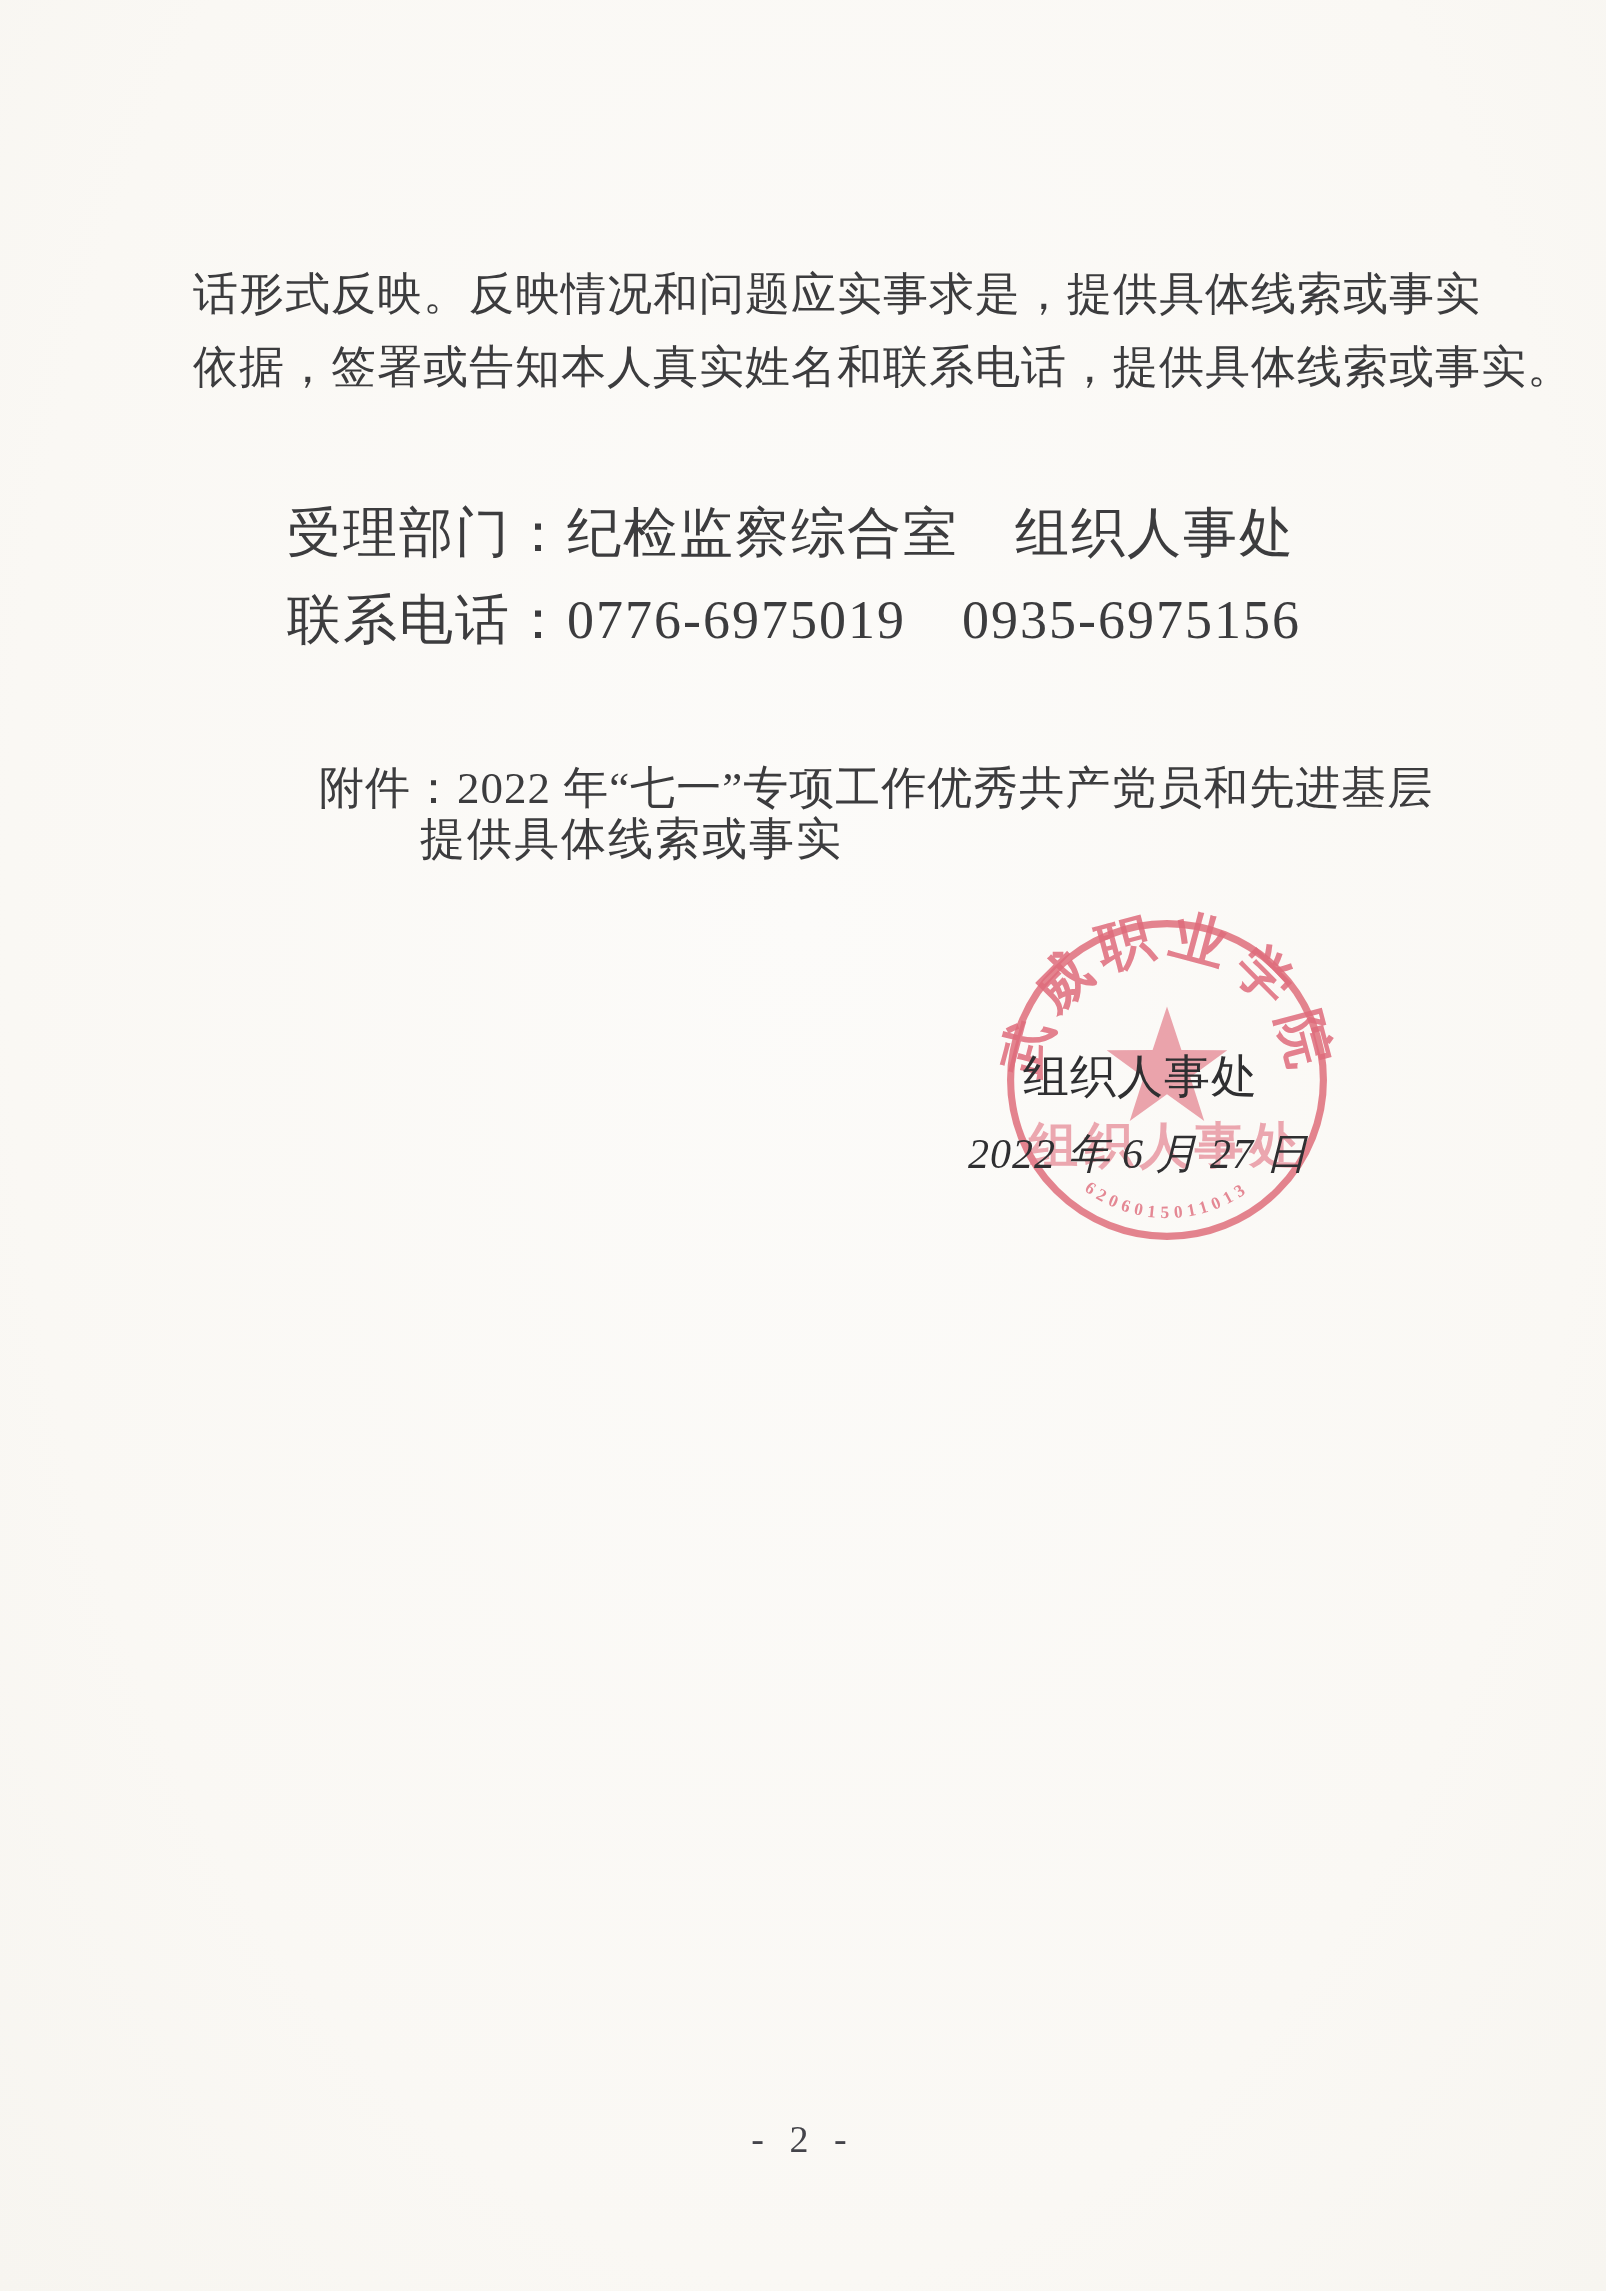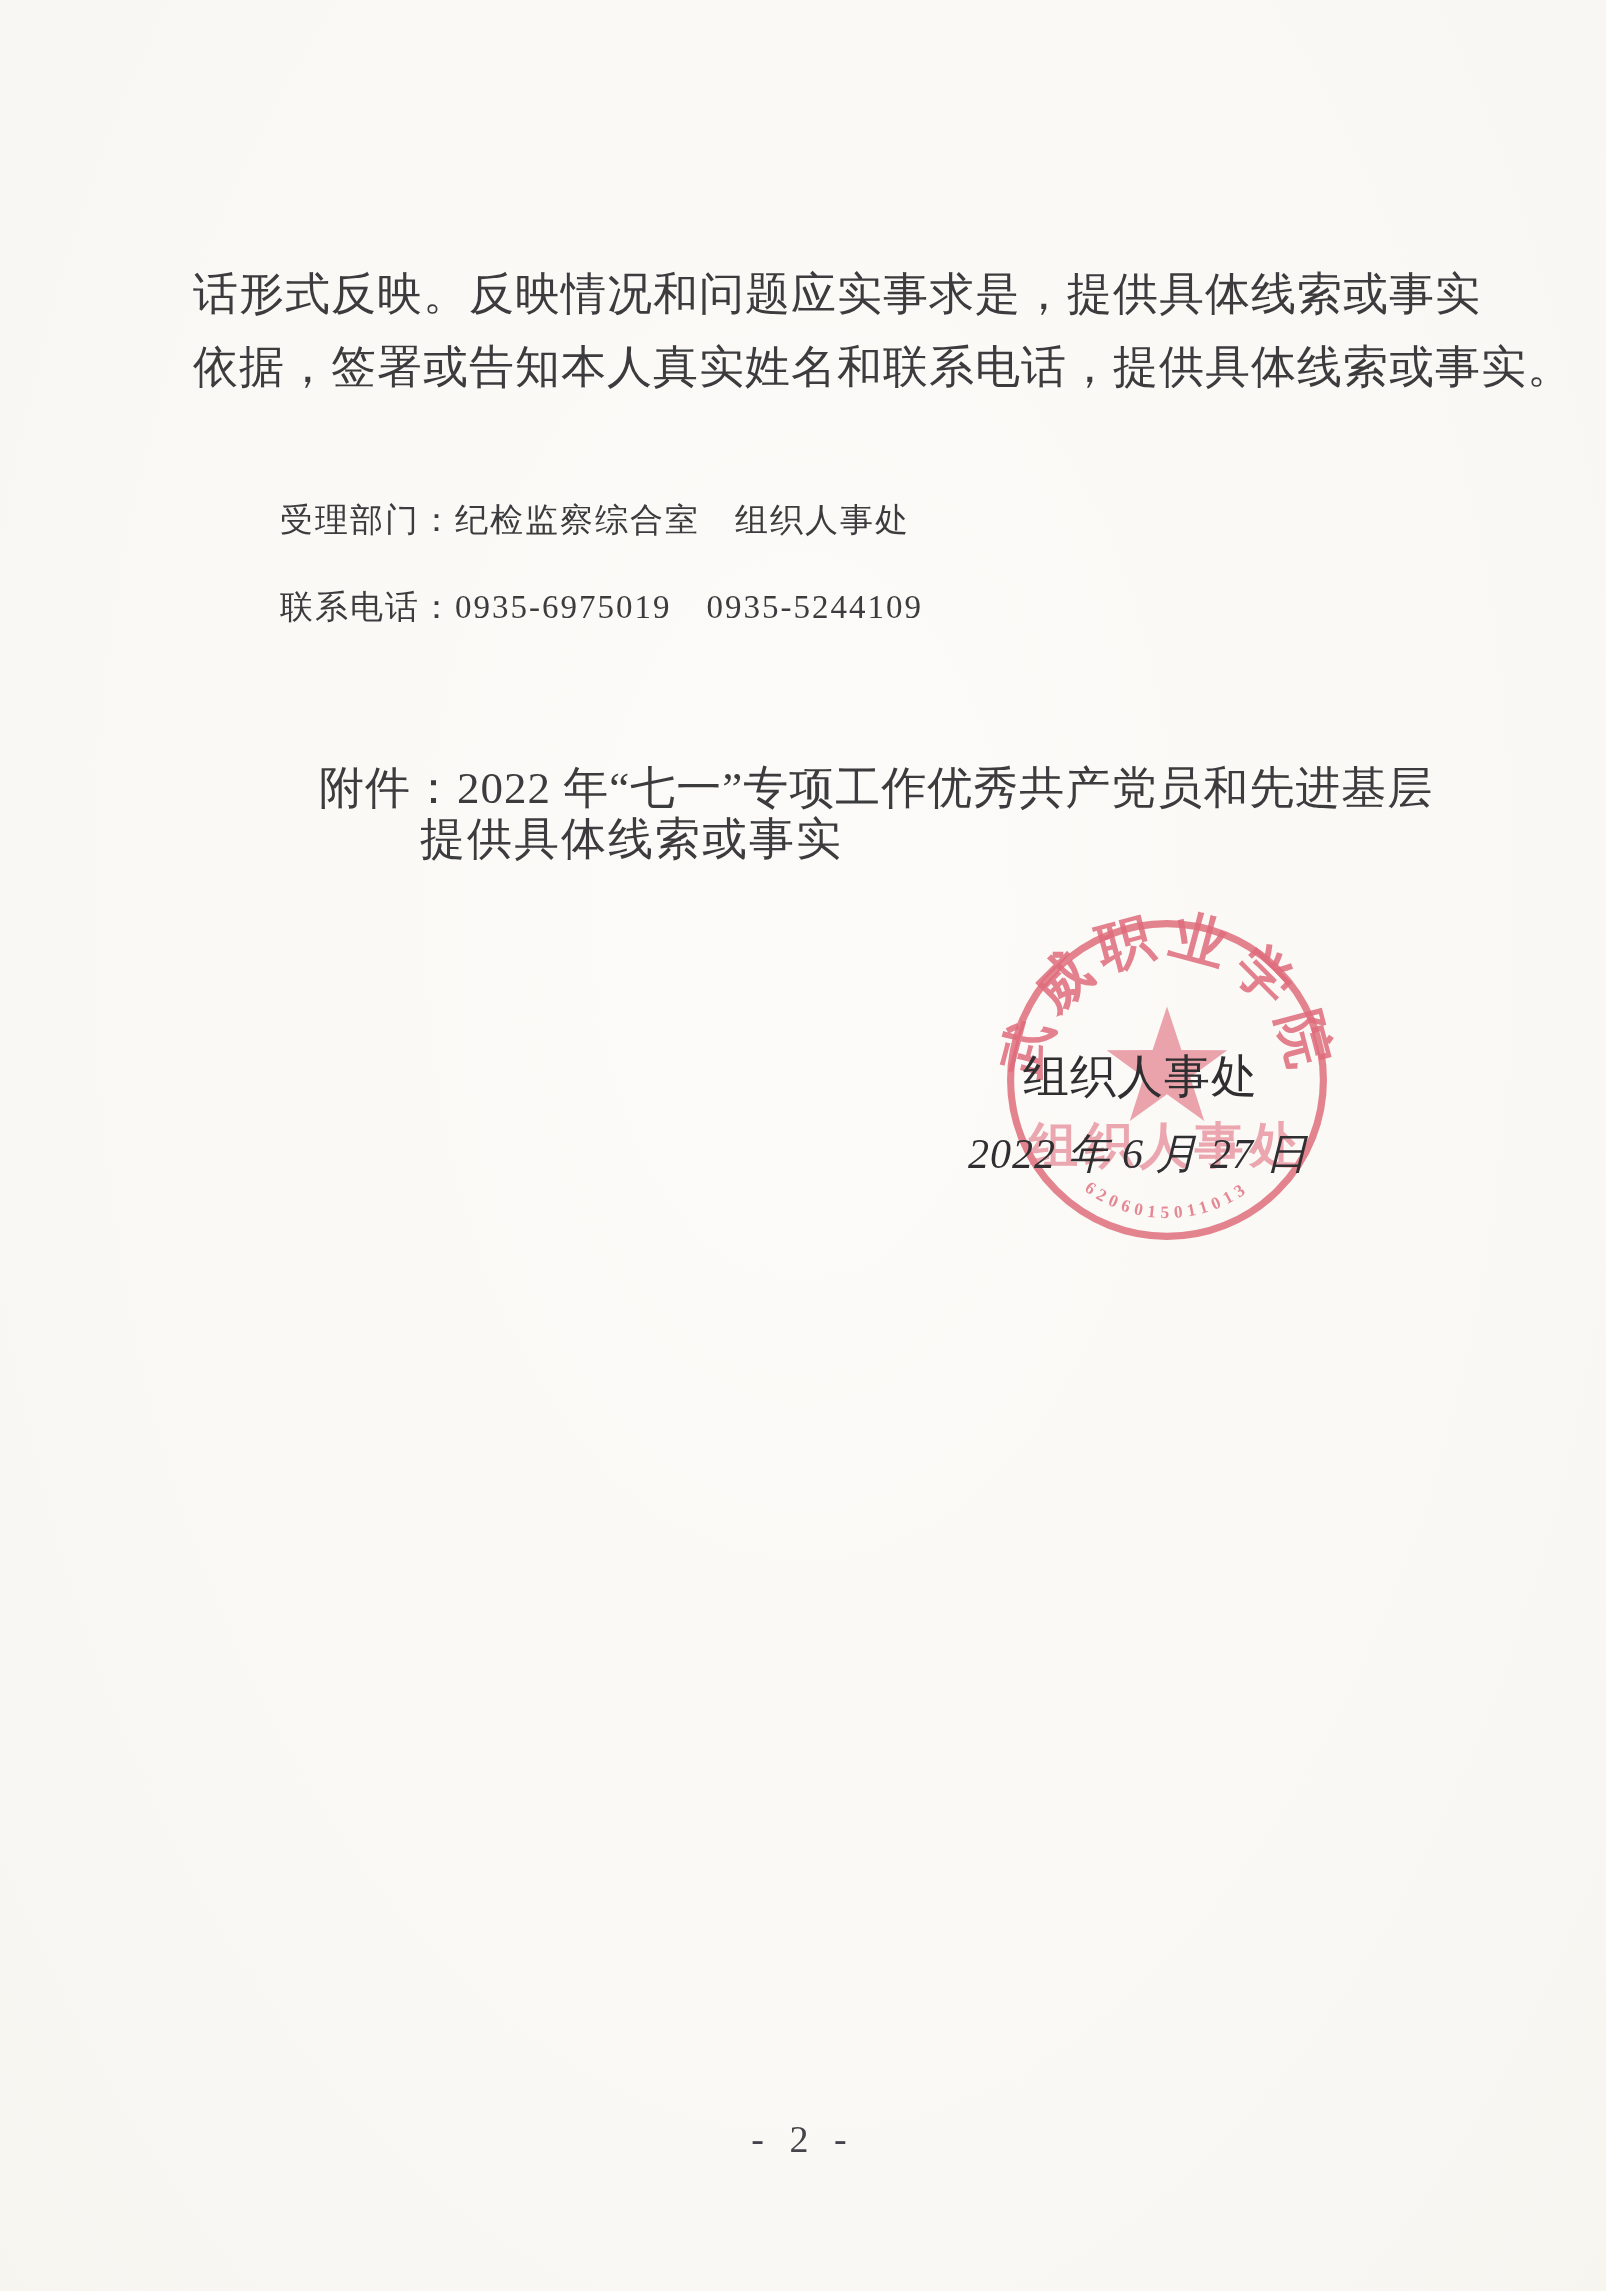--- a/index.html
+++ b/index.html
@@ -18,21 +18,21 @@
   .txt {
     position: absolute;
     white-space: pre;
     font-family: "Liberation Serif", "DejaVu Serif", serif;
     color: #3c3c3e;
     line-height: 1.25;
   }
   .body-line   { font-size: 45px; letter-spacing: 1px; left: 193px; }
   .body-line-1 { top: 266px; text-align: center; }
   .body-line-2 { top: 339px; }
-  .indent-line { font-size: 33px; letter-spacing: 2px; left: 280px; }
+  .indent-line { font-size: 54px; letter-spacing: 2px; left: 287px; }
   .dept-line   { top: 500px; }
   .phone-line  { top: 587px; }
   .attach-1    { top: 760px; font-size: 45px; letter-spacing: 1px; left: 287px; margin-left: 32px; }
   .attach-2    { top: 811px; font-size: 45px; letter-spacing: 2px; left: 420px; }
   .seal-wrap {
     position: absolute;
     left: 983px;
     top: 896px;
     width: 368px;
     height: 368px;
@@ -71,21 +71,21 @@
 <body>
 
 <div class="page">
 
   <div class="txt body-line body-line-1">话形式反映。反映情况和问题应实事求是，提供具体线索或事实</div>
 
   <div class="txt body-line body-line-2">依据，签署或告知本人真实姓名和联系电话，提供具体线索或事实。</div>
 
   <div class="txt indent-line dept-line">受理部门：纪检监察综合室　组织人事处</div>
 
-  <div class="txt indent-line phone-line">联系电话：0935-6975019　0935-5244109</div>
+  <div class="txt indent-line phone-line">联系电话：0776-6975019　0935-6975156</div>
 
   <div class="txt attach-1">附件：2022 年“七一”专项工作优秀共产党员和先进基层</div>
 
   <div class="txt attach-2">提供具体线索或事实</div>
 
   <div class="seal-wrap">
     <svg class="seal-svg" viewBox="0 0 360 360" xmlns="http://www.w3.org/2000/svg">
       <defs>
         <path id="sealArcTop" d="M 65.3 221.7 A 122 122 0 1 1 294.7 221.7" fill="none"></path>
         <path id="sealArcBottom" d="M 63.1 247.5 A 135 135 0 0 0 296.9 247.5" fill="none"></path>

